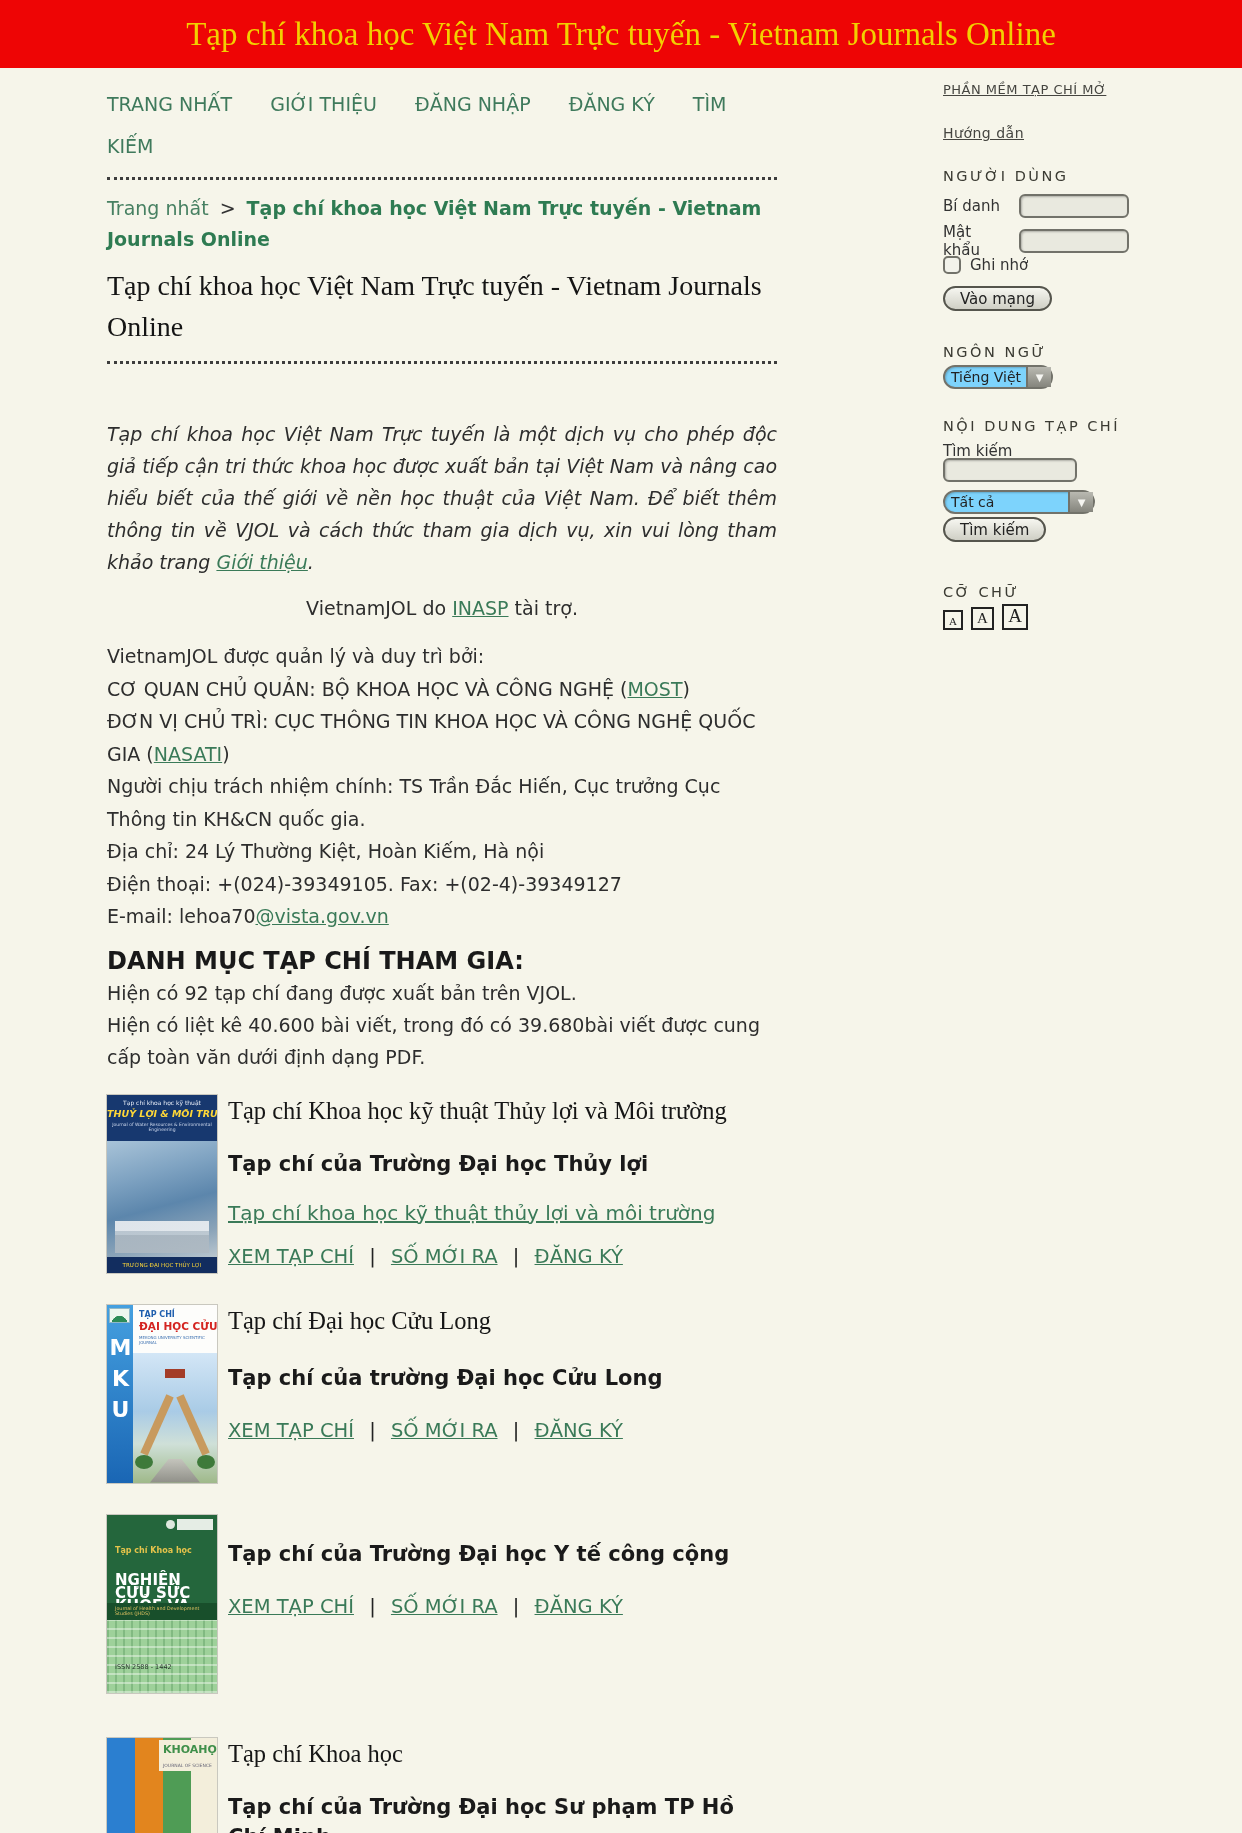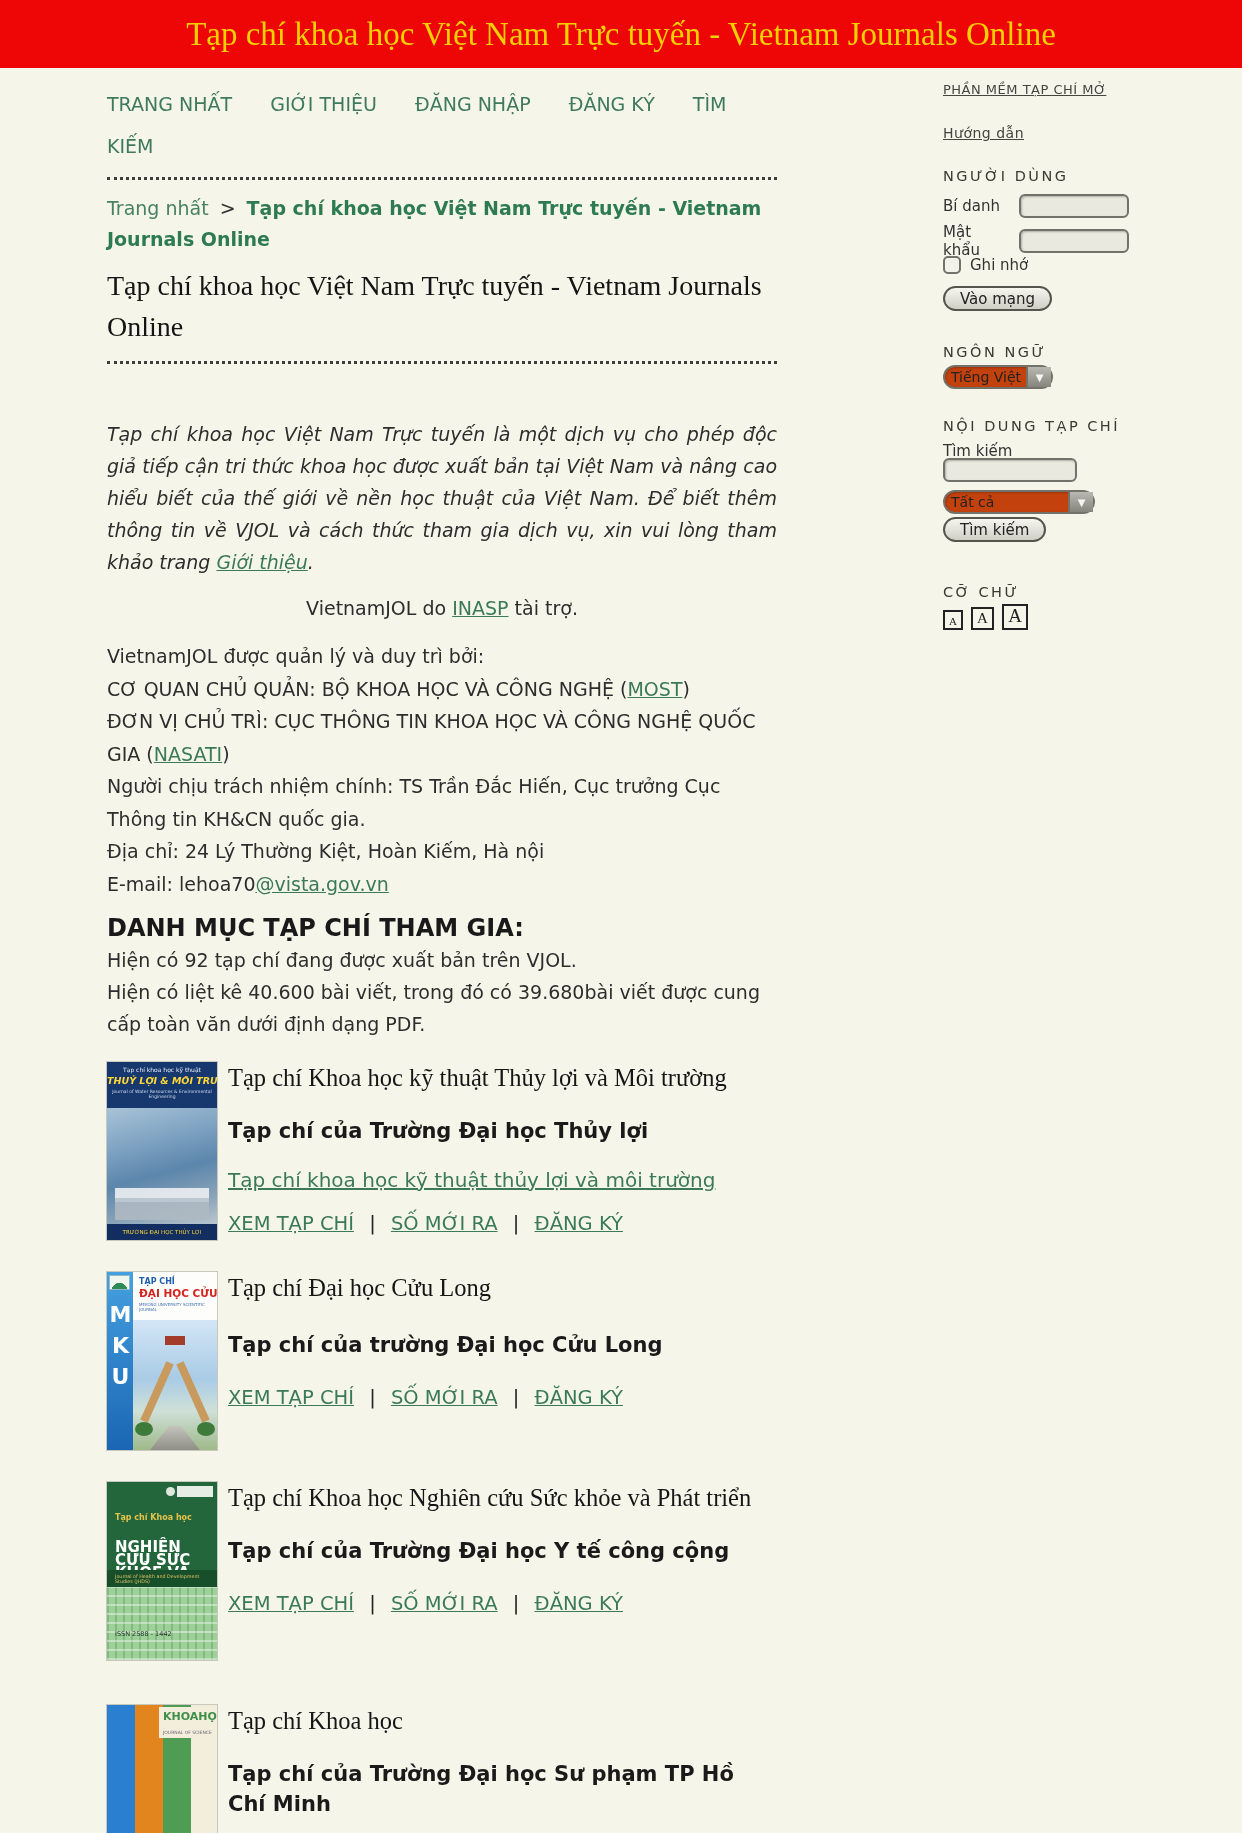--- a/index.html
+++ b/index.html
@@ -119,21 +119,21 @@
   .sb-input { width:110px; height:24px; border:2px solid #72726a; border-radius:6px; background:#e9e9df;
               box-shadow:inset 1px 1px 2px rgba(0,0,0,.25); font-size:14px; padding:0 5px; outline:none; }
   .sb-remember { display:flex; align-items:center; font-size:15px; color:#333; }
   .sb-checkbox { width:18px; height:18px; border:2px solid #72726a; border-radius:5px; background:#f2f2ea;
                  display:inline-block; margin-right:9px; }
   .sb-btn { height:25px; padding:0 15px; border:2px solid #55554d; border-radius:13px;
             background:linear-gradient(#f6f6f0,#cfcfc5); font-size:15px; color:#222;
             font-family:"DejaVu Sans", sans-serif; cursor:pointer; }
   .sb-label { font-size:15px; color:#333; }
   .sb-search { position:absolute; width:134px; }
-  .sb-select { height:24px; border:2px solid #72726a; border-radius:12px; background:#c2410c;
+  .sb-select { height:24px; border:2px solid #72726a; border-radius:12px; background:#7dd3fc;
                display:flex; align-items:center; box-shadow:inset 1px 1px 2px rgba(0,0,0,.2); cursor:pointer;justify-content:flex-end; }
   .sel-text { flex:1; padding-left:6px; font-size:14px; color:#222; white-space:nowrap; }
   .sel-arrow { width:25px; align-self:stretch; background:linear-gradient(#b9b9b1,#85857d);
                color:#f5f5f1; font-size:10px; display:flex; align-items:center; justify-content:center;
                border-left:2px solid #72726a; }
   .sb-fontsize { display:flex; align-items:flex-end; }
   .fs { border:2px solid #222; background:#f6f5ea; font-family:"Liberation Serif", serif; color:#222;
         display:flex; align-items:flex-end; justify-content:center; padding:0 0 1px 0; margin-right:8px; cursor:pointer; }
   .fs-s { width:20px; height:20px; font-size:11px; }
   .fs-m { width:23px; height:23px; font-size:15px; }
@@ -175,20 +175,21 @@
     <a class="glink">INASP</a>
     <span>tài trợ.</span>
   </p>
 
   <div class="mgmt">
     <div class="mline">VietnamJOL được quản lý và duy trì bởi:</div>
     <div class="mline"><span>CƠ QUAN CHỦ QUẢN: BỘ KHOA HỌC VÀ CÔNG NGHỆ (</span><a class="glink">MOST</a><span>)</span></div>
     <div class="mline"><span>ĐƠN VỊ CHỦ TRÌ: CỤC THÔNG TIN KHOA HỌC VÀ CÔNG NGHỆ QUỐC GIA (</span><a class="glink">NASATI</a><span>)</span></div>
     <div class="mline">Người chịu trách nhiệm chính: TS Trần Đắc Hiến, Cục trưởng Cục Thông tin KH&amp;CN quốc gia.</div>
     <div class="mline">Địa chỉ: 24 Lý Thường Kiệt, Hoàn Kiếm, Hà nội</div>
+    <div class="mline">Điện thoại: +(024)-39349105. Fax: +(02-4)-39349127</div>
     <div class="mline"><span>E-mail: lehoa70</span><a class="glink">@vista.gov.vn</a></div>
   </div>
 
   <div class="dir-heading">DANH MỤC TẠP CHÍ THAM GIA:</div>
   <div class="stat">Hiện có 92 tạp chí đang được xuất bản trên VJOL.</div>
   <div class="stat">Hiện có liệt kê 40.600 bài viết, trong đó có 39.680bài viết được cung cấp toàn văn dưới định dạng PDF.</div>
 
   <div class="journals">
 
     <section class="journal">
@@ -253,21 +254,20 @@
       <div class="thumb thumb3">
         <div class="t3-dot"></div>
         <div class="t3-logo"></div>
         <div class="t3-kick">Tạp chí Khoa học</div>
         <div class="t3-name">Nghiên cứu sức khỏe và Phát triển</div>
         <div class="t3-band">Journal of Health and Development Studies (JHDS)</div>
         <div class="t3-bottom"></div>
         <div class="t3-issn">ISSN 2588 - 1442</div>
       </div>
       <div class="jinfo">
-        <div class="jtitle">Tạp chí Khoa học Nghiên cứu Sức khỏe và Phát triển</div>
         <div class="jpub">Tạp chí của Trường Đại học Y tế công cộng</div>
         <div class="jactions nolink">
           <a>XEM TẠP CHÍ</a>
           <span class="pipe">|</span>
           <a>SỐ MỚI RA</a>
           <span class="pipe">|</span>
           <a>ĐĂNG KÝ</a>
         </div>
       </div>
     </section>

